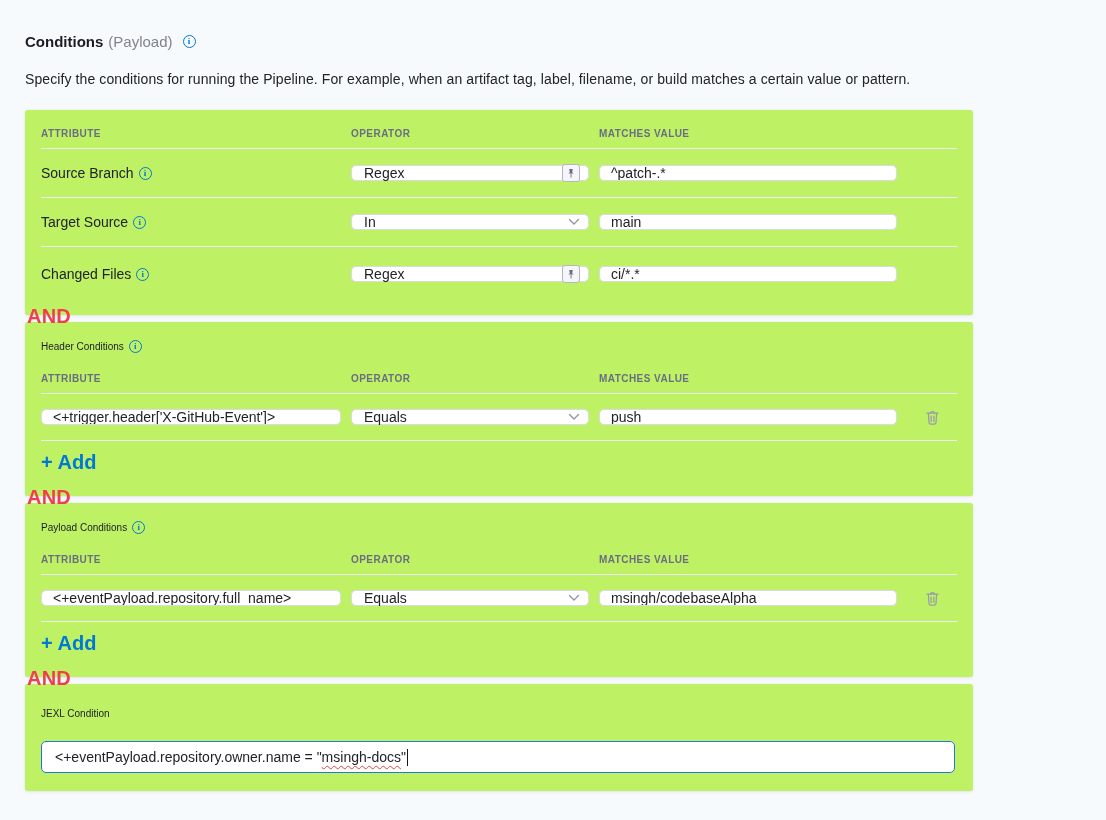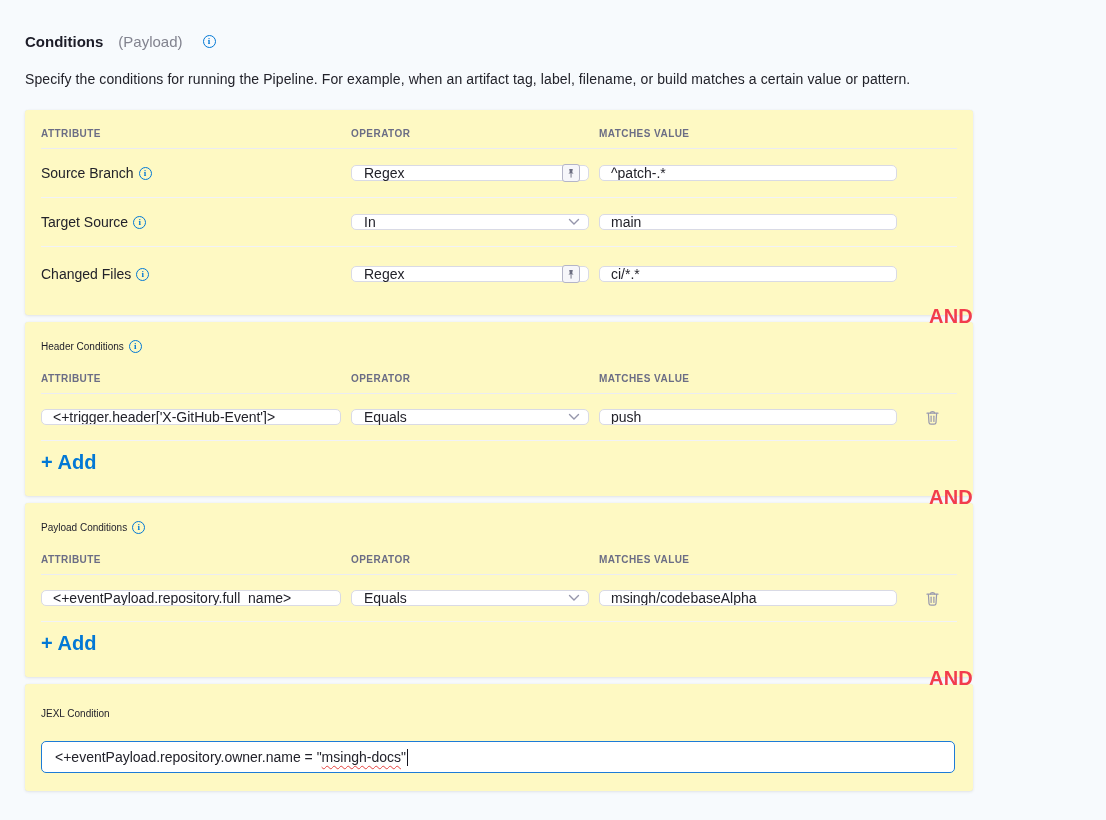--- a/index.html
+++ b/index.html
@@ -6,39 +6,39 @@
   html,body { width:1106px; height:820px; }
   body {
     background:#f7fafd;
     font-family:"Liberation Sans","DejaVu Sans",sans-serif;
     color:#22222a;
     overflow:hidden;
   }
   .page { padding:33px 25px 0 25px; width:998px; }
 
   
-  .title-row { display:flex; align-items:center; gap:15px; }
+  .title-row { display:flex; align-items:center; gap:5px; }
   .title { font-size:15px; font-weight:bold; color:#1c1c28; }
   .optional { font-size:15px; color:#82838f; }
   .desc { margin-top:21px; font-size:14px; color:#22222a; letter-spacing:.1px; }
 
   
   .info-icon {
     display:inline-flex; align-items:center; justify-content:center;
     width:13px; height:13px; border:1px solid #0278d5; border-radius:50%;
     color:#0278d5; flex:0 0 auto; margin-left:5px; cursor:pointer;
   }
   .info-icon::before {
     content:"i"; font-size:9px; line-height:1; font-weight:bold;
     font-family:"Liberation Serif","DejaVu Serif",serif;
   }
 
   
   .card {
-    background:#fef9c3; width:948px; border-radius:3px;
+    background:#bef264; width:948px; border-radius:3px;
     box-shadow:0 1px 3px rgba(40,41,61,.10), 0 0 1px rgba(40,41,61,.08);
     padding:0 16px; position:relative; z-index:1;
   }
   .card.pad { padding-top:18px; padding-bottom:22px; }
   .card1 { margin-top:23px; }
 
   .grid {
     display:grid; grid-template-columns:300px 238px 298px 1fr;
     column-gap:10px; align-items:center;
   }
@@ -77,21 +77,21 @@
   }
 
   .section-title { font-size:10px; font-weight:normal; color:#1c1c28; display:flex; align-items:center; }
 
   .add-link {
     display:inline-block; margin-top:10px; font-size:20px; font-weight:bold;
     color:#0278d5; cursor:pointer; text-decoration:none;
   }
 
   
-  .and-wrap { height:22px; margin-top:-10px; margin-bottom:-5px; position:relative; z-index:3;text-align:right; }
+  .and-wrap { height:22px; margin-top:-10px; margin-bottom:-5px; position:relative; z-index:3; }
   .and {
     font-size:20px; font-weight:800; color:#f23d4c; letter-spacing:.2px;
     padding-left:2px; line-height:22px;
   }
 
   
   .jexl-card { padding-top:24px; padding-bottom:18px; }
   .jexl-input {
     margin-top:22px; height:32px; width:914px; border:1.5px solid #1d7bd7;
     border-radius:5px; background:#fff; display:flex; align-items:center;

